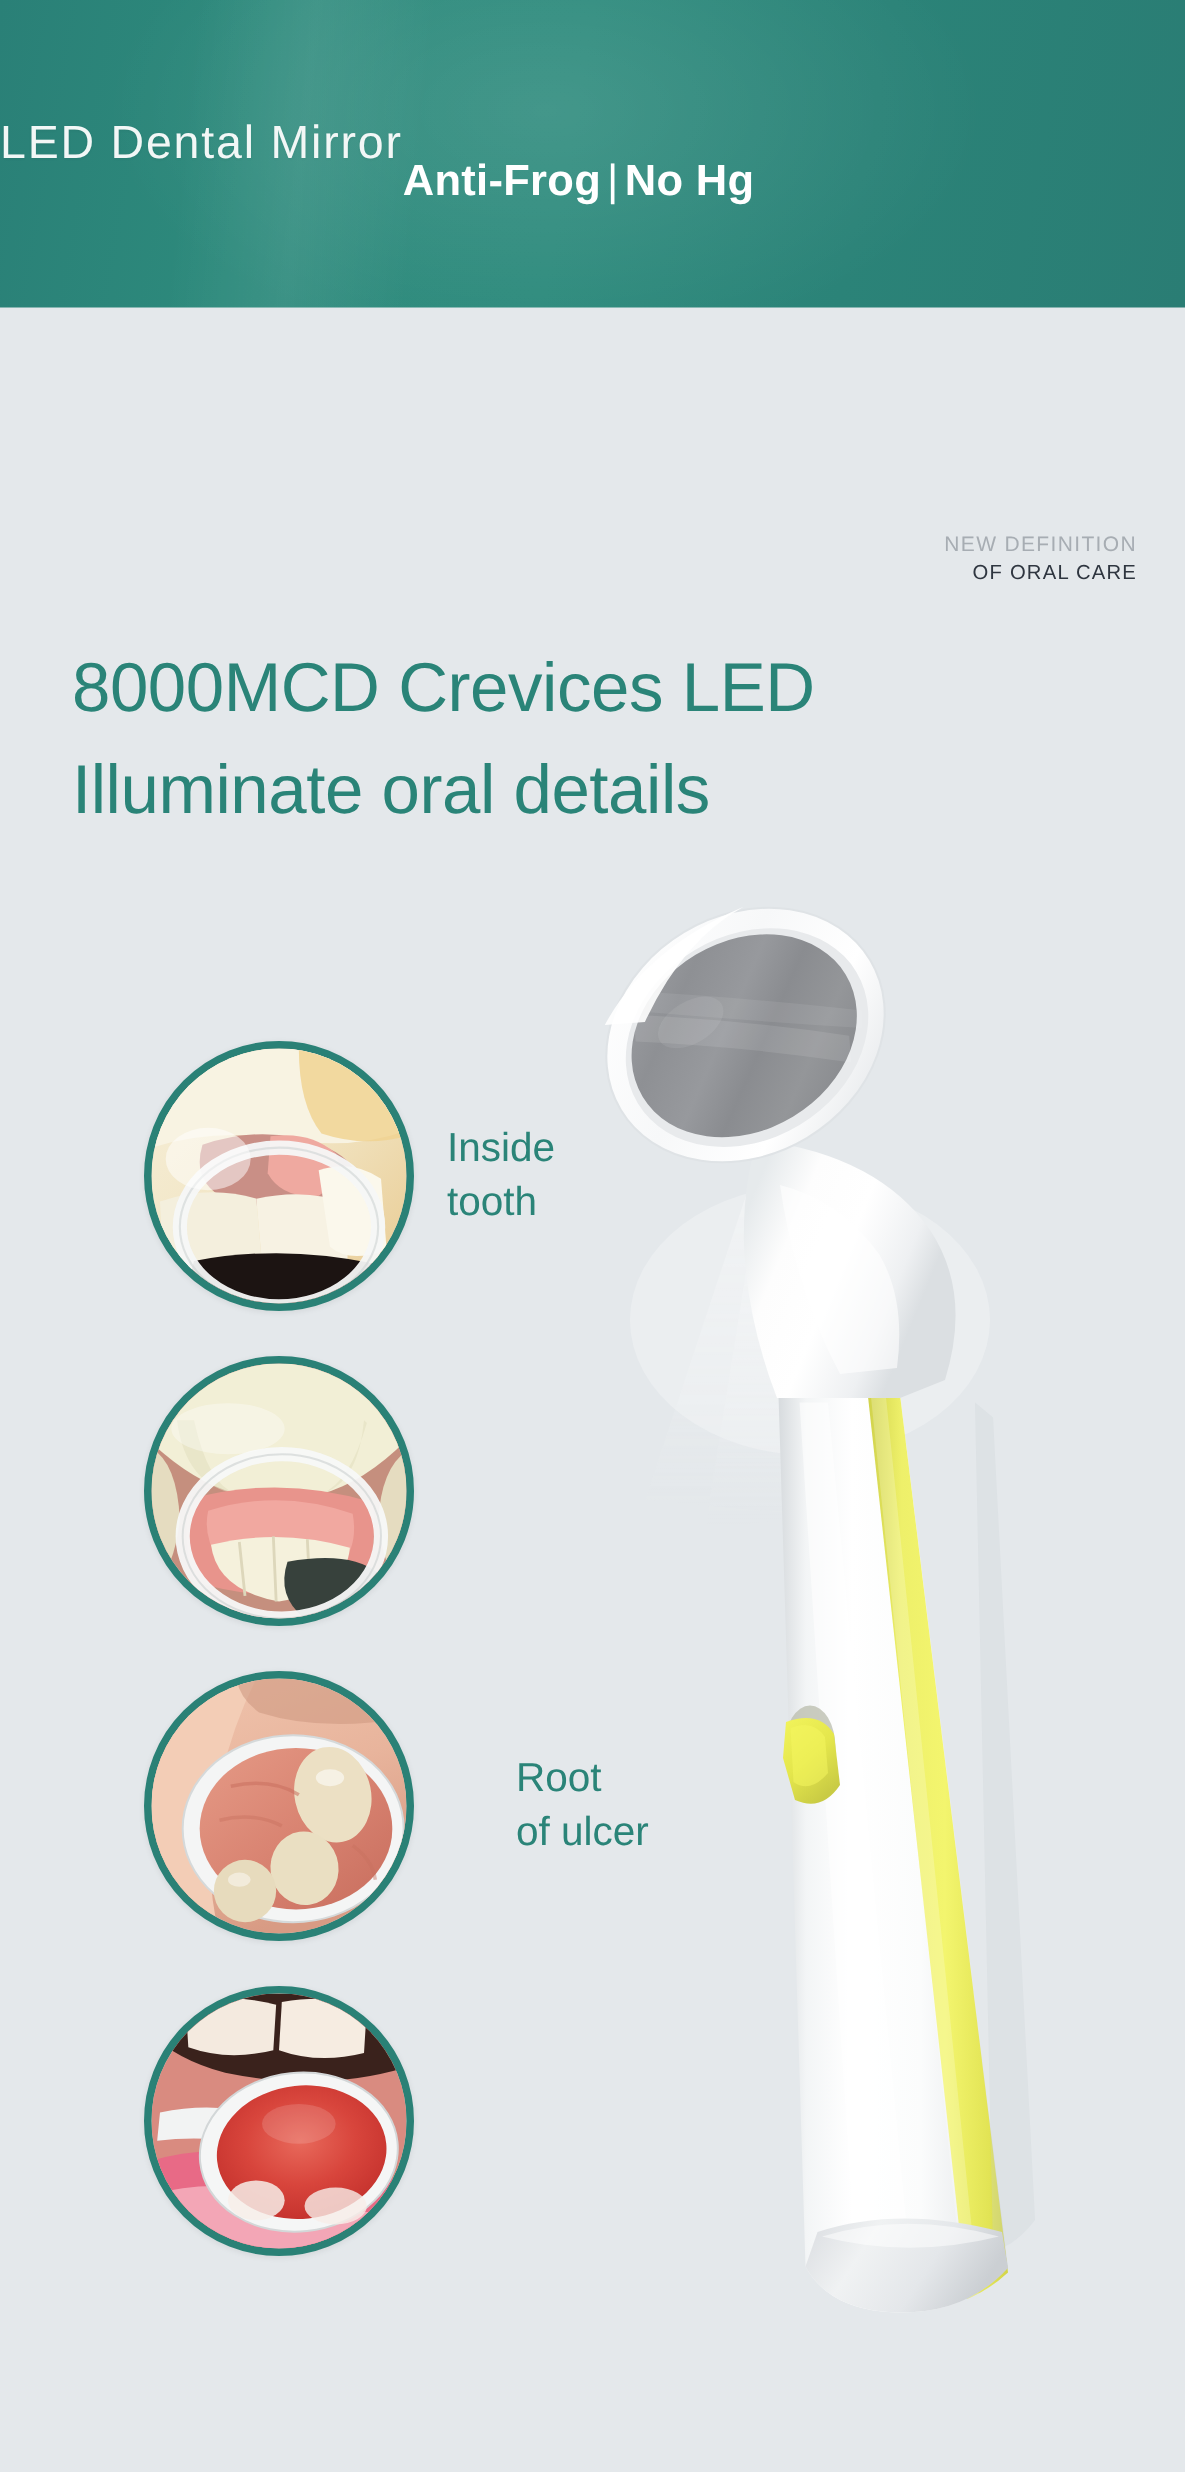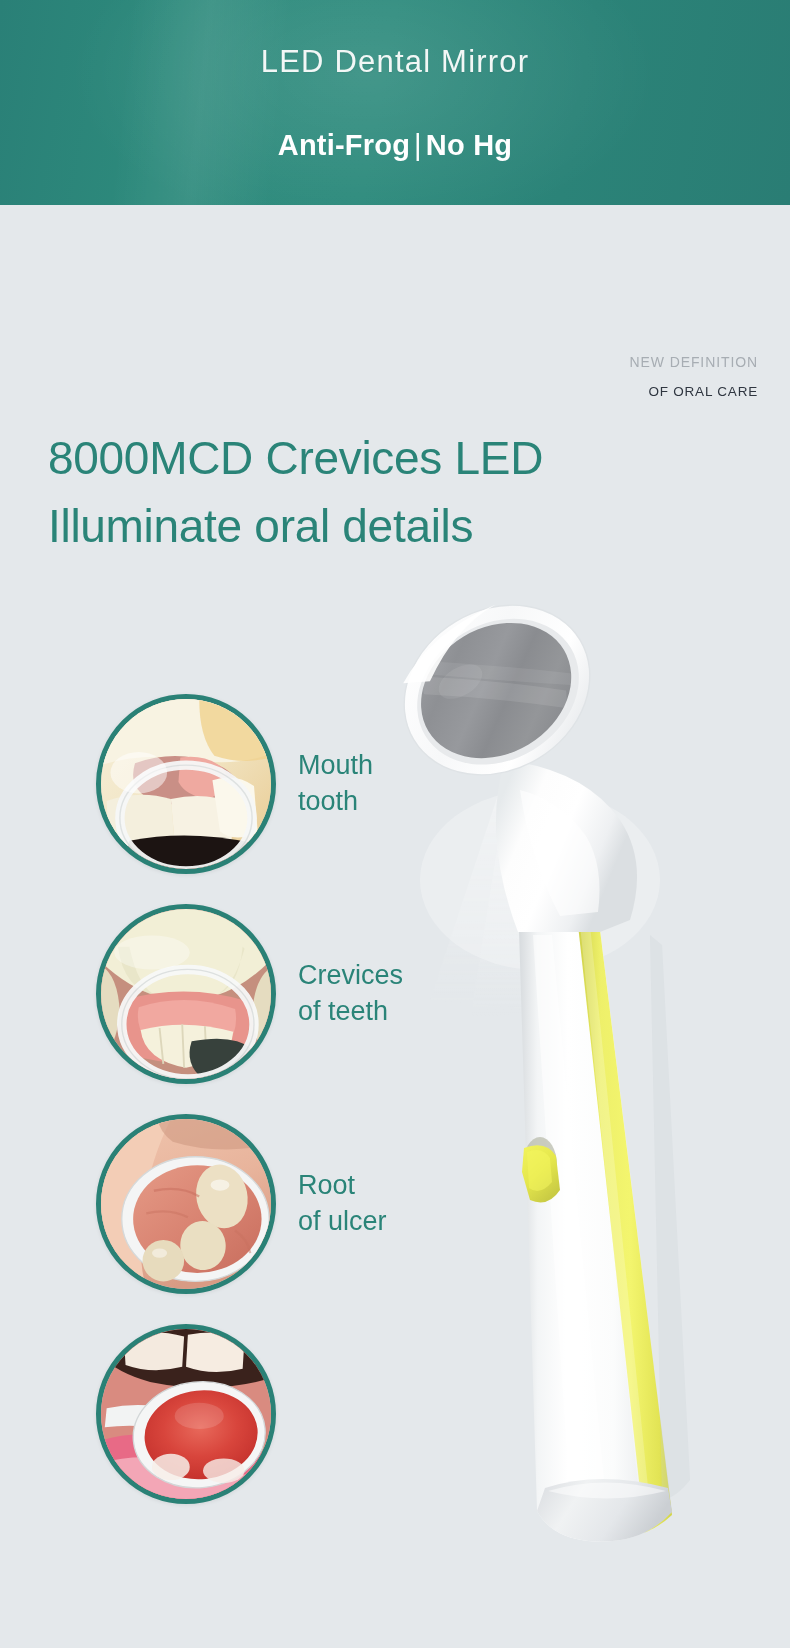--- a/index.html
+++ b/index.html
@@ -22,22 +22,22 @@
   }
   .banner:before {
     content:""; position:absolute; left:120px; top:-60px;
     width:160px; height:340px;
     background:linear-gradient(90deg, rgba(255,255,255,0) 0%, rgba(255,255,255,0.07) 50%, rgba(255,255,255,0) 100%);
     transform:rotate(6deg);
   }
   .banner-inner {
     position:relative; z-index:2;
     width:100%; height:100%;
-    display:flex; flex-direction:column;
-    align-items:center; justify-content:center;
+    display:flex; flex-direction:row;
+    align-items:center; justify-content:flex-start;
   }
   .banner-title {
     color:#f2f7f6;
     font-size:31px;
     font-weight:300;
     letter-spacing:1.2px;
     line-height:1;
     margin-bottom:17px;
     text-shadow:0 1px 2px rgba(0,0,0,0.06);
   }
@@ -57,21 +57,21 @@
     position:absolute; right:32px; top:318px;
     text-align:right; line-height:1.25;
   }
   .tagline-1 {
     color:#a7adb3; font-size:14px; letter-spacing:0.9px; font-weight:400;
     display:block;
     margin-top:36px;
   }
   .tagline-2 {
     color:#2f3640; font-size:13.5px; letter-spacing:0.8px; font-weight:400;
-    display:block; margin-top:12px;
+    display:block; margin-top:2px;
   }
 
   
   .headline {
     position:absolute; left:48px; top:424px;
     color:#2a8478;
     font-size:46px;
     font-weight:400;
     line-height:1.48;
     letter-spacing:-0.3px;
@@ -102,21 +102,21 @@
     color:#2a8478;
     font-size:27px;
     line-height:1.32;
     font-weight:400;
     white-space:nowrap;
   }
   .feature-label span { display:block; }
 
   #feature-0 { left:96px; top:694px; }
   #feature-1 { left:96px; top:904px; }
-  #feature-2 { left:96px; top:1114px; }
+  #feature-2 { left:96px; top:1114px;gap:46px; }
   #feature-3 { left:96px; top:1324px; }
 </style>
 </head>
 <body>
 
 <div class="banner">
   <div class="banner-inner">
     <div class="banner-title">LED Dental Mirror</div>
     <div class="banner-sub">
       <span>Anti-Frog</span><span class="divider">|</span><span>No Hg</span>
@@ -281,21 +281,21 @@
 
         <path d="M30 150 Q92 138 158 152 L164 180 H22 Z" fill="#1c1412"></path>
 
         <ellipse cx="90" cy="126" rx="70" ry="56" fill="none" stroke="#f6f7f7" stroke-width="10" opacity="0.95"></ellipse>
         <ellipse cx="90" cy="126" rx="70" ry="56" fill="none" stroke="#cfd3d4" stroke-width="1.5" opacity="0.6"></ellipse>
 
         <ellipse cx="40" cy="78" rx="30" ry="22" fill="#ffffff" opacity="0.5"></ellipse>
       </svg>
     </div>
     <div class="feature-label">
-      <span>Mouth</span>
+      <span>Inside</span>
       <span>tooth</span>
     </div>
   </div>
 
   <div class="feature" id="feature-1">
     <div class="feature-thumb">
       <svg class="art" viewBox="0 0 180 180" preserveAspectRatio="xMidYMid slice">
         <rect width="180" height="180" fill="#c58f7e"></rect>
 
         <path d="M0 0 H180 V54 Q150 84 120 92 Q90 98 60 92 Q30 84 0 56 Z" fill="#f2efd6"></path>
@@ -312,24 +312,20 @@
         <path d="M42 128 Q90 116 140 130 Q138 160 90 168 Q46 160 42 128 Z" fill="#f5f1dc"></path>
         <path d="M62 126 L66 164 M86 122 L88 168 M110 124 L112 164" stroke="#ddd7bb" stroke-width="2" fill="none"></path>
 
         <path d="M96 140 Q140 132 160 148 Q150 176 108 180 Q88 164 96 140 Z" fill="#37413c"></path>
 
         <ellipse cx="92" cy="122" rx="70" ry="58" fill="none" stroke="#f7f8f8" stroke-width="10" opacity="0.95"></ellipse>
         <ellipse cx="92" cy="122" rx="70" ry="58" fill="none" stroke="#ccd0d1" stroke-width="1.4" opacity="0.6"></ellipse>
 
         <ellipse cx="54" cy="46" rx="40" ry="18" fill="#ffffff" opacity="0.35"></ellipse>
       </svg>
-    </div>
-    <div class="feature-label">
-      <span>Crevices</span>
-      <span>of teeth</span>
     </div>
   </div>
 
   <div class="feature" id="feature-2">
     <div class="feature-thumb">
       <svg class="art" viewBox="0 0 180 180" preserveAspectRatio="xMidYMid slice">
         <defs>
           <linearGradient id="t3bg" x1="0" y1="0" x2="0.4" y2="1">
             <stop offset="0%" stop-color="#f0c5ae"></stop>
             <stop offset="55%" stop-color="#e8b49c"></stop>

